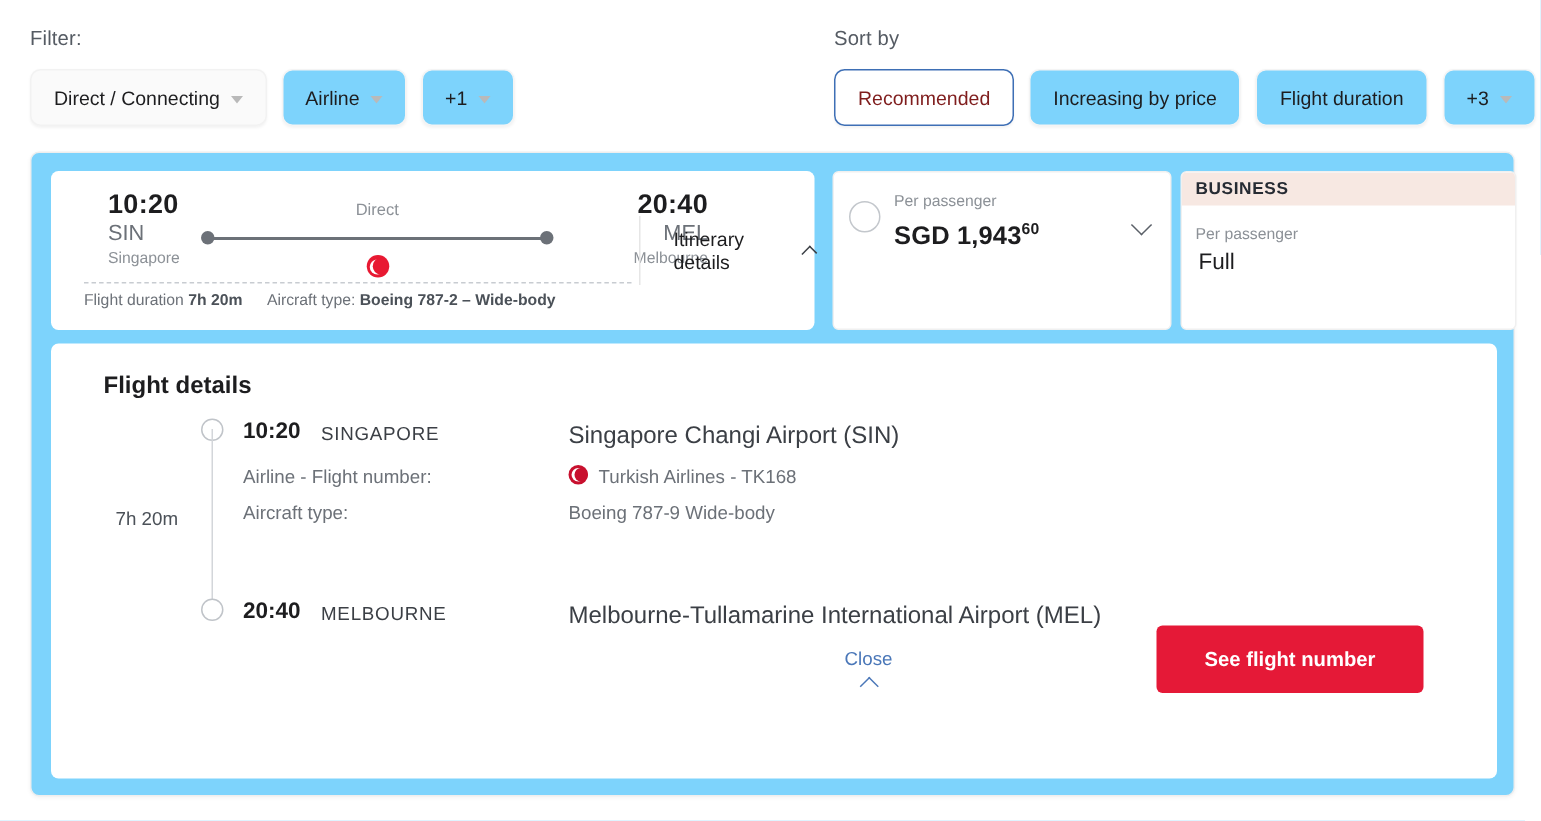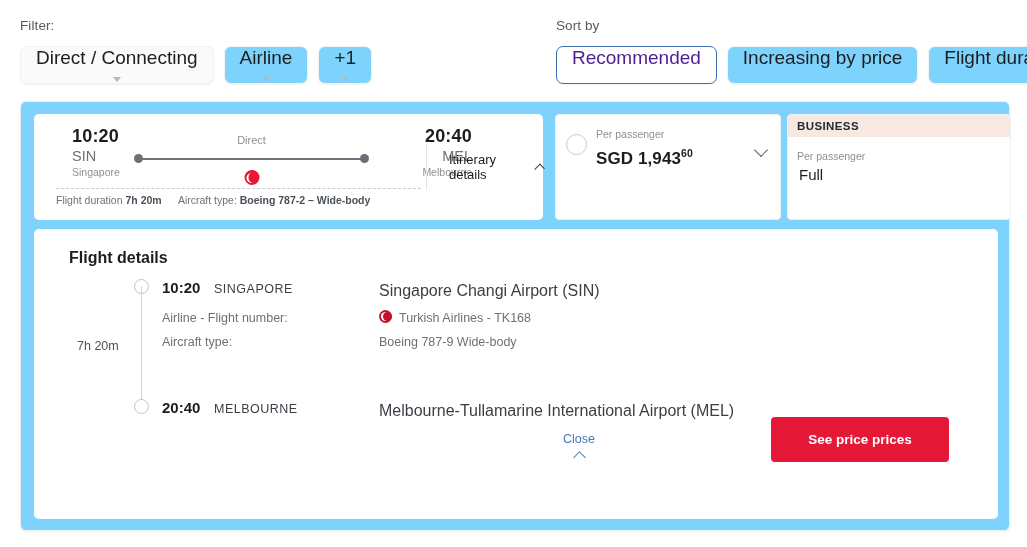--- a/index.html
+++ b/index.html
@@ -22,31 +22,30 @@
     margin-bottom: 0; padding-top: 18px; display: block;
   }
   .chip-row { display: flex; gap: 10px; margin-top: 13px; }
   .chip {
     background: #fafafa;
     border: 1px solid #f2f2f2;
     border-radius: 7px;
     height: 38px;
     padding: 0 15px;
     display: flex; align-items: center; gap: 7px;
-    font-size: 19px; color: #1d1d1f;
+    font-size: 13px; color: #1d1d1f;
     white-space: nowrap;
     box-shadow: 0 1px 2px rgba(0,0,0,.05);
     cursor: pointer;
-    flex-direction: column;
   }
   .chip.white { background:#7dd3fc; border-color:#f4f4f4; }
   .chip.active {
     background: #fff;
     border: 1.5px solid #3e6fb5;
-    color: #4c1d95;
+    color: #7f1d1d;
   }
   .caret {
     display:inline-block; width:0;height:0;
     border-left:4px solid transparent; border-right:4px solid transparent;
     border-top:5px solid #b9b9b9;
     position: relative; top: 1px;
   }
 
   
   .result-card {
@@ -373,18 +372,18 @@
 
       <div class="seg-time arr">20:40</div>
       <div class="seg-city arr">MELBOURNE</div>
       <div class="apt arr">Melbourne-Tullamarine International Airport (MEL)</div>
 
       <div class="close-wrap">
         <div class="close-lbl">Close</div>
         <span class="close-chev"></span>
       </div>
 
-      <button class="cta">See price prices</button>
+      <button class="cta">See flight number</button>
 
     </div>
 
   </div>
 </div>
 
 </body></html>

